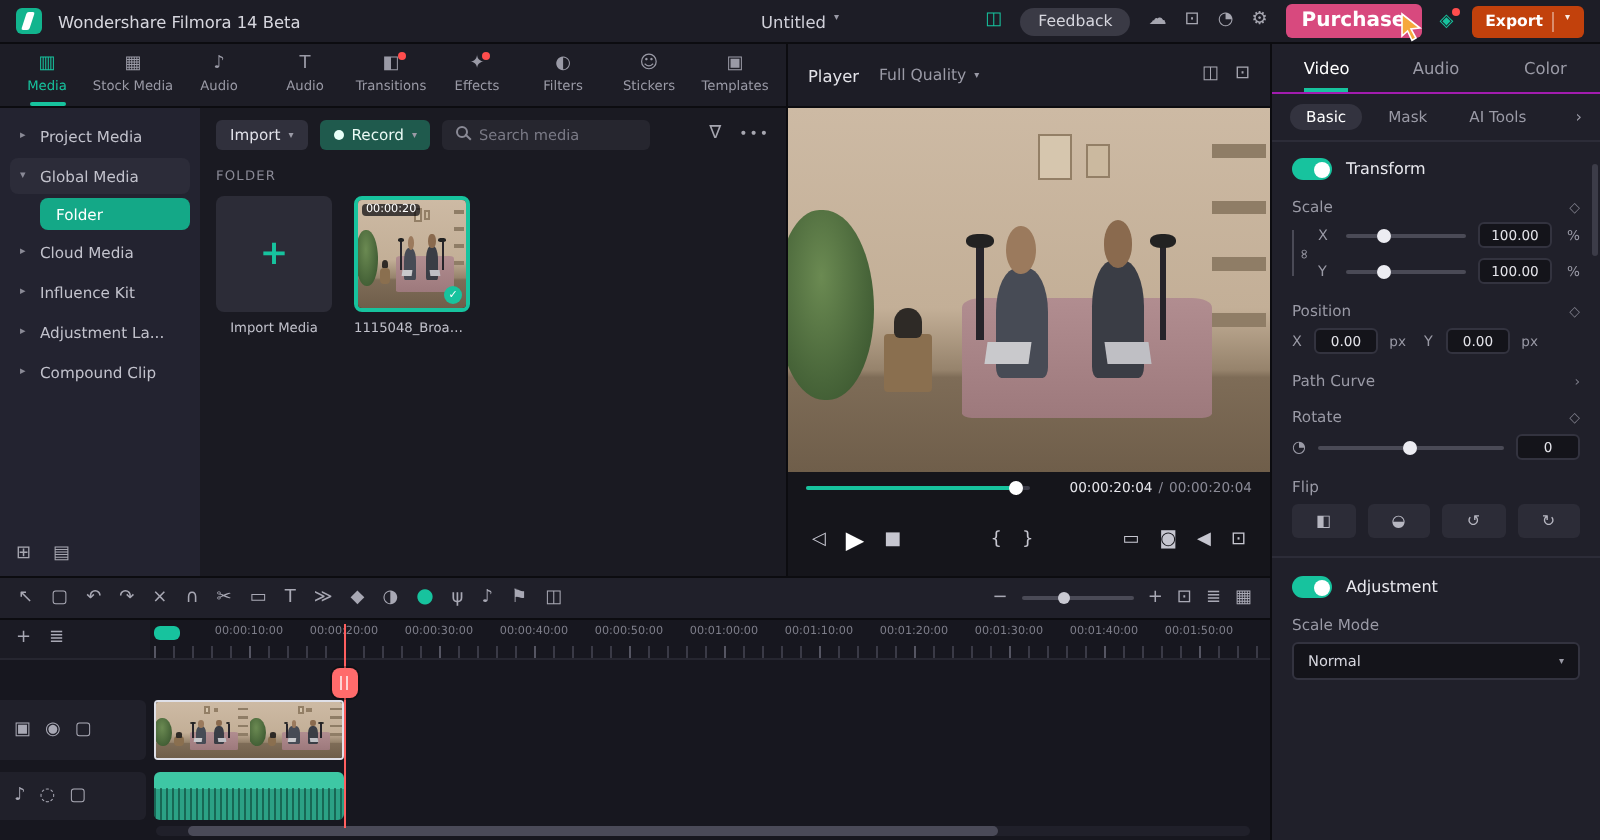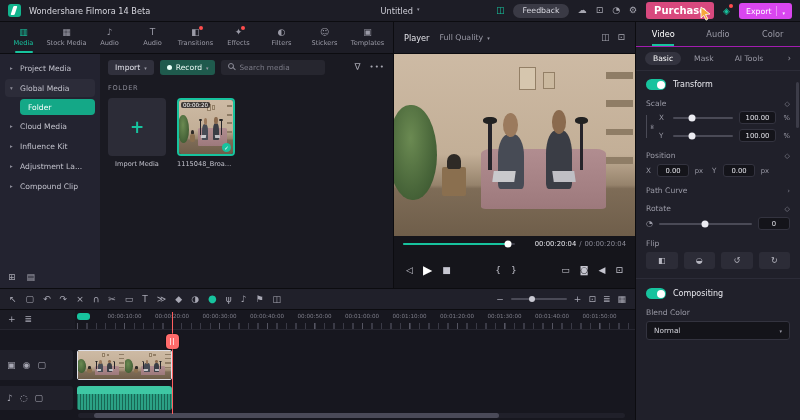--- a/index.html
+++ b/index.html
@@ -15,21 +15,21 @@
 .menu-row{display:flex;align-items:center}
 .project-name{position:absolute;left:50%;transform:translateX(-50%);display:flex;gap:4px;font-size:8.2px;color:#cfcfd8}
 .tb-right{margin-left:auto;display:flex;align-items:center;gap:9px}
 .gi{color:#a6a6b0;font-size:9px;line-height:1}
 .gi.accent{color:#17c39e}
 .gi.dots{font-size:7px;letter-spacing:1px}
 .feedback-btn{background:#3a3a45;border-radius:9px;padding:2.5px 9px;font-size:7.8px;color:#d6d6de}
 .purchase-btn{background:#d8497e;border-radius:3px;padding:3px 8px;font-size:10px;color:#fff;font-weight:bold}
 .gift-icon{color:#17c39e;position:relative;font-size:9px}
 .gift-icon::after{content:"";position:absolute;right:-3px;top:-2px;width:4px;height:4px;border-radius:50%;background:#ff4d4d}
-.export-btn{background:#d946ef;border-radius:3px;padding:3px 7px;display:flex;align-items:flex-end;gap:5px;color:#fff;font-size:7.8px;font-weight:normal}
+.export-btn{background:#c2410c;border-radius:3px;padding:3px 7px;display:flex;align-items:flex-start;gap:5px;color:#fff;font-size:7.8px;font-weight:bold}
 .export-btn .sep{width:1px;height:10px;background:rgba(255,255,255,.4)}
 .wchev{font-size:5px;color:rgba(255,255,255,.9)}
 .chev{font-size:5px;color:#9a9aa6}
 .cursor{position:absolute;left:700px;top:6px;z-index:99}
 
 
 .leftcol{position:absolute;left:0;top:22px;width:635px;height:398px}
 .tabsrow{position:absolute;left:0;top:0;width:635px;height:32px;display:flex;border-bottom:1px solid #0c0c10;background:#1d1d26}
 .media-tabs{width:393px;display:flex;align-items:stretch;padding:0 2px}
 .mtab{width:43px;display:flex;flex-direction:column;align-items:center;justify-content:center;gap:2px;position:relative;color:#9a9aa6}
@@ -616,25 +616,25 @@
           <span class="flip-btn">◧</span>
           <span class="flip-btn">◒</span>
           <span class="flip-btn">↺</span>
           <span class="flip-btn">↻</span>
         </div>
 
       <div class="pdiv"></div>
 
       <div class="prow">
         <span class="toggle"></span>
-        <span class="plabel-strong">Compositing</span>
+        <span class="plabel-strong">Adjustment</span>
       </div>
 
       <div class="prow mt">
-        <span class="plabel">Blend Color</span>
+        <span class="plabel">Scale Mode</span>
       </div>
       <div class="select">
         <span>Normal</span>
         <span class="chev">▾</span>
       </div>
     </div>
 
     <span class="vscroll"></span>
   </div>
 

